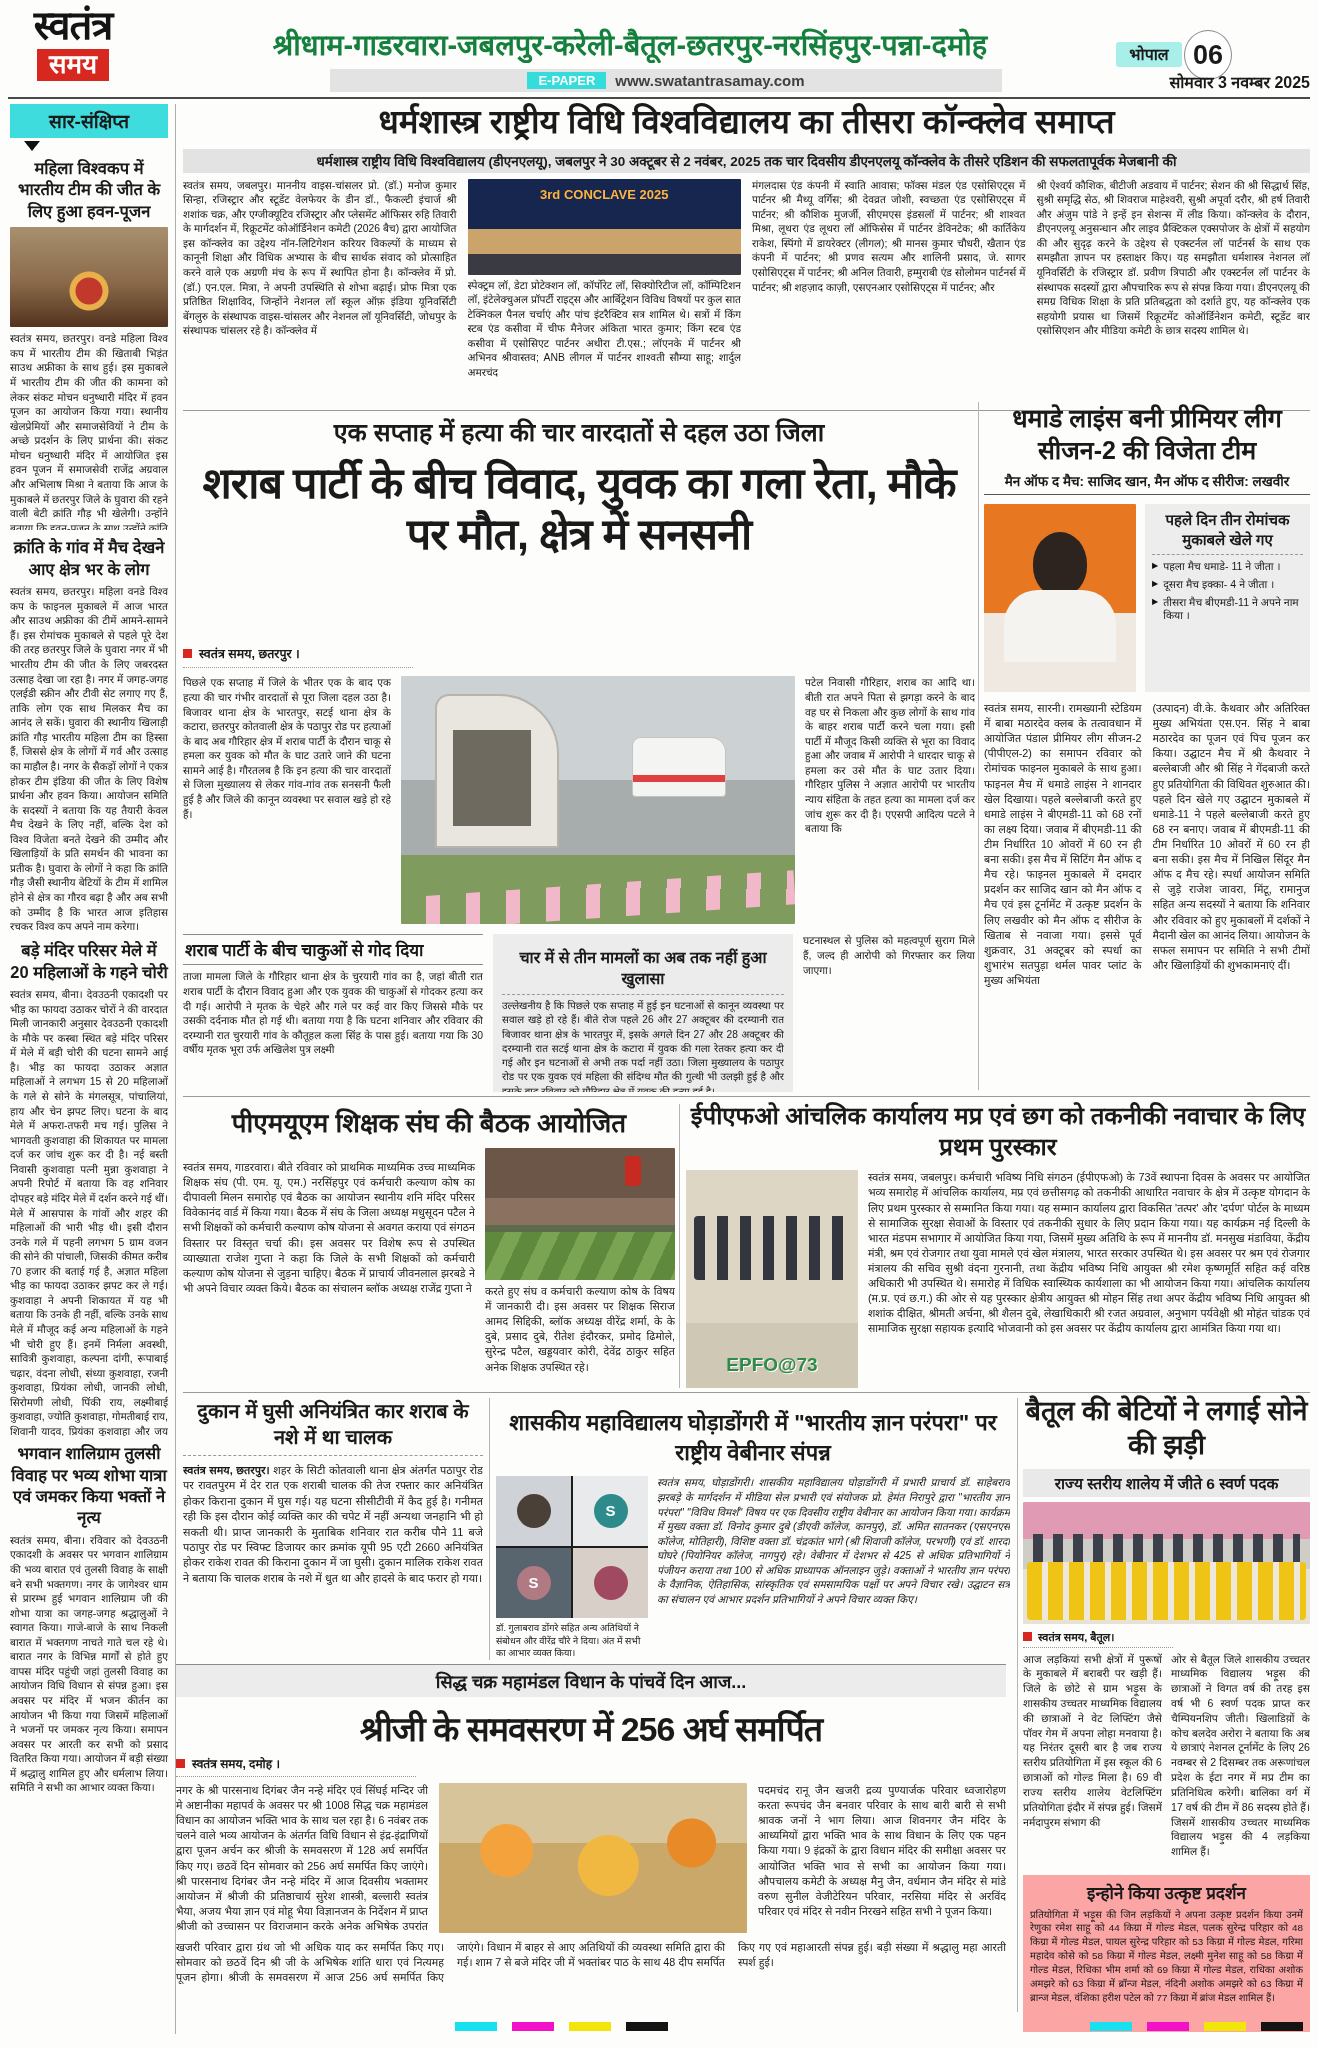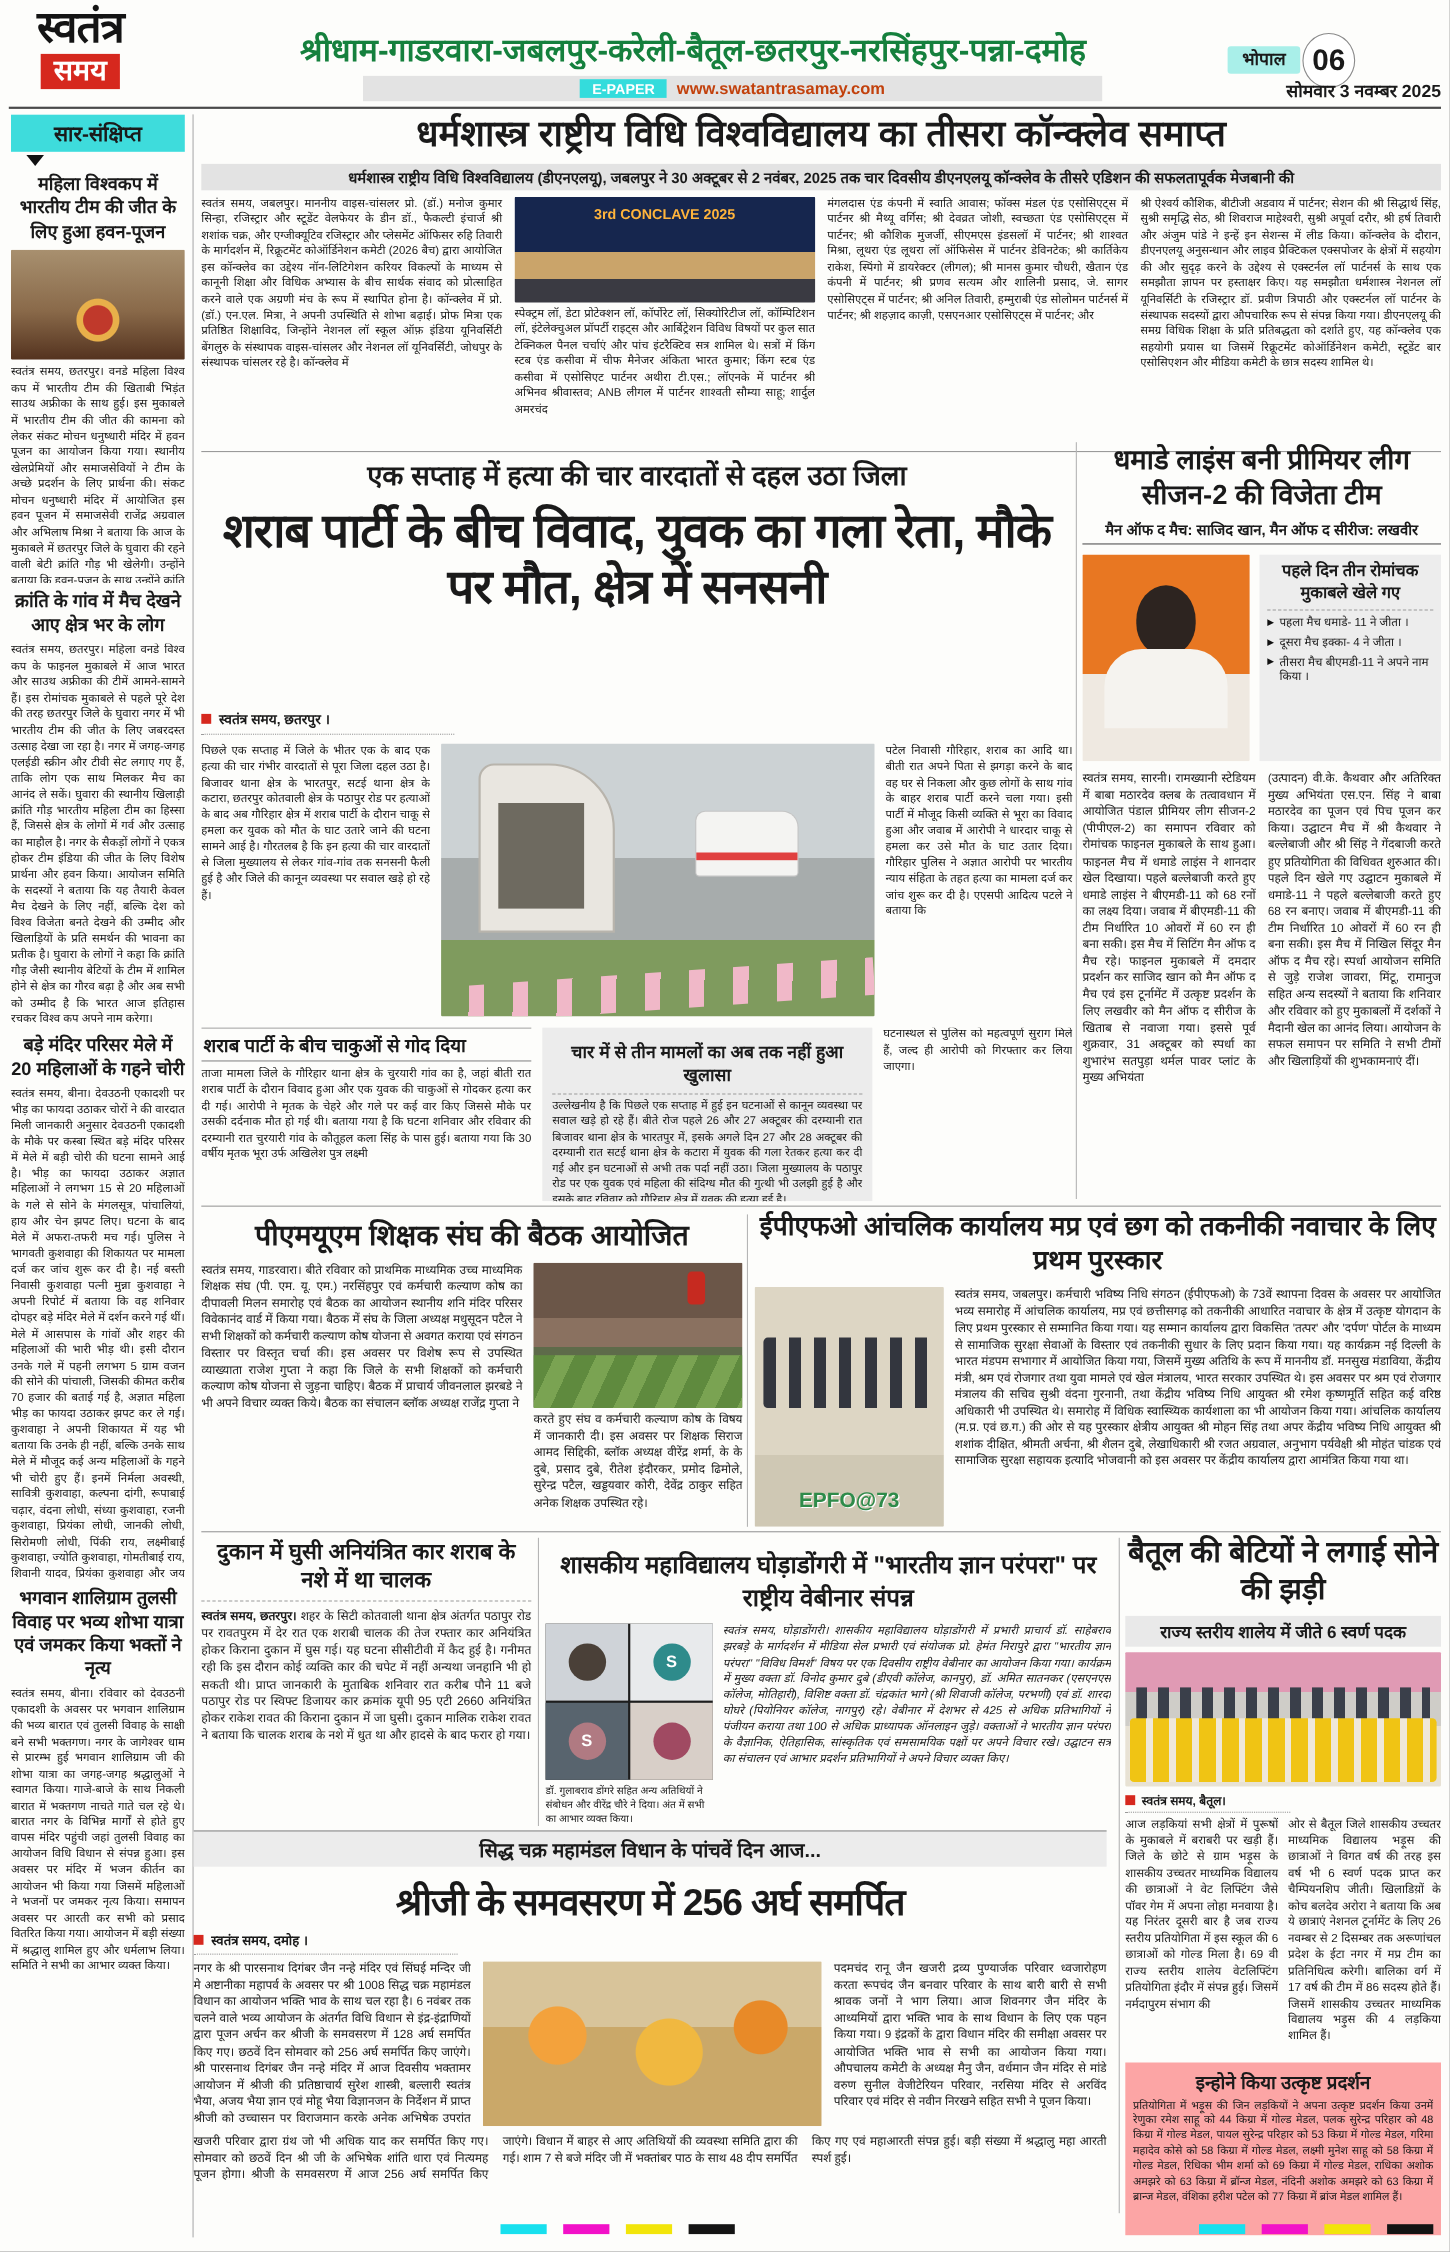--- a/index.html
+++ b/index.html
@@ -13,21 +13,21 @@
   .cities{position:absolute;left:150px;top:24px;width:960px;font-size:29px;font-weight:bold;
           color:#15803d;text-align:center;white-space:nowrap;overflow:hidden;}
   .edition-badge{position:absolute;left:1116px;top:42px;width:66px;height:25px;background:#a9efe9;
           font-size:16px;font-weight:bold;text-align:center;line-height:25px;border-radius:3px;}
   .page-circle{position:absolute;left:1184px;top:30px;width:46px;height:48px;background:#fff;
           border:1px solid #8a8a8a;border-radius:50%;font-size:27px;font-weight:bold;
           text-align:center;line-height:48px;}
   .epaper-strip{position:absolute;left:330px;top:69px;width:672px;height:23px;background:#e3e3e3;
           display:flex;align-items:center;justify-content:center;gap:9px;}
   .epaper-label{background:#34dcdc;color:#fff;font-weight:bold;font-size:13px;padding:1px 11px;cursor:pointer;}
-  .site{font-size:15px;font-weight:bold;color:#c2410c;cursor:pointer;}
+  .site{font-size:15px;font-weight:bold;color:#404040;cursor:pointer;}
   .date{position:absolute;left:1090px;top:71px;width:220px;text-align:right;font-size:16px;font-weight:bold;}
   .masthead-rule{position:absolute;left:8px;top:97px;width:1302px;border-top:2px solid #4a4a4a;}
   
   .body-text{font-size:10.4px;line-height:1.4;text-align:justify;overflow:hidden;color:#191919;}
   .red-sq{display:inline-block;width:9px;height:9px;background:#d6281e;flex:0 0 9px;}
   .vr{position:absolute;border-left:1px solid #b5b5b5;}
   .hrx{position:absolute;border-top:1px solid #9a9a9a;}
   .photo{position:relative;overflow:hidden;border-radius:1px;}
   
   .sidebar{position:absolute;left:10px;top:104px;width:166px;height:1930px;border-right:1px solid #adadad;
@@ -87,21 +87,21 @@
   .l-box-title{font-size:15px;font-weight:bold;text-align:center;border-bottom:1px dashed #999;
         padding-bottom:5px;margin-bottom:5px;line-height:1.3;}
   .l-bullet{font-size:10.6px;margin:4px 0;display:flex;gap:5px;line-height:1.3;}
   .tri-ic{color:#111;font-size:8px;line-height:1.6;}
   .l-cols{display:flex;gap:11px;margin-top:9px;height:372px;overflow:hidden;}
   .l-col{flex:1;font-size:10.8px;}
   
   .pmum{position:absolute;left:183px;top:1104px;width:492px;}
   .p-headline{font-size:26px;font-weight:bold;text-align:center;margin-bottom:8px;}
   .p-row{display:flex;gap:10px;height:248px;overflow:hidden;}
-  .p-col1{width:292px;}
+  .p-col1{width:292px;margin-top:12px;}
   .p-right{flex:1;}
   .p-meet{height:132px;margin-bottom:4px;background:linear-gradient(180deg,#6b5648 0 38%,#8a7160 38% 58%,#5e6b4a 58%);}
   .p-meet .mat{position:absolute;left:0;right:0;bottom:0;height:48px;
         background:repeating-linear-gradient(115deg,#5f8a3e 0 18px,#7aa352 18px 34px);}
   .p-meet .red{position:absolute;right:34px;top:8px;width:16px;height:30px;background:#c62a20;border-radius:4px;}
   .epfo{position:absolute;left:686px;top:1100px;width:624px;}
   .e-headline{font-size:24px;font-weight:bold;text-align:center;line-height:1.3;}
   .e-row{display:flex;gap:10px;margin-top:8px;height:218px;overflow:hidden;}
   .p-epfo{width:172px;flex:0 0 172px;background:linear-gradient(180deg,#ddd6c4 0 70%,#cfc8b4 70%);}
   .p-epfo .crowd{position:absolute;left:8px;right:8px;top:46px;height:64px;

